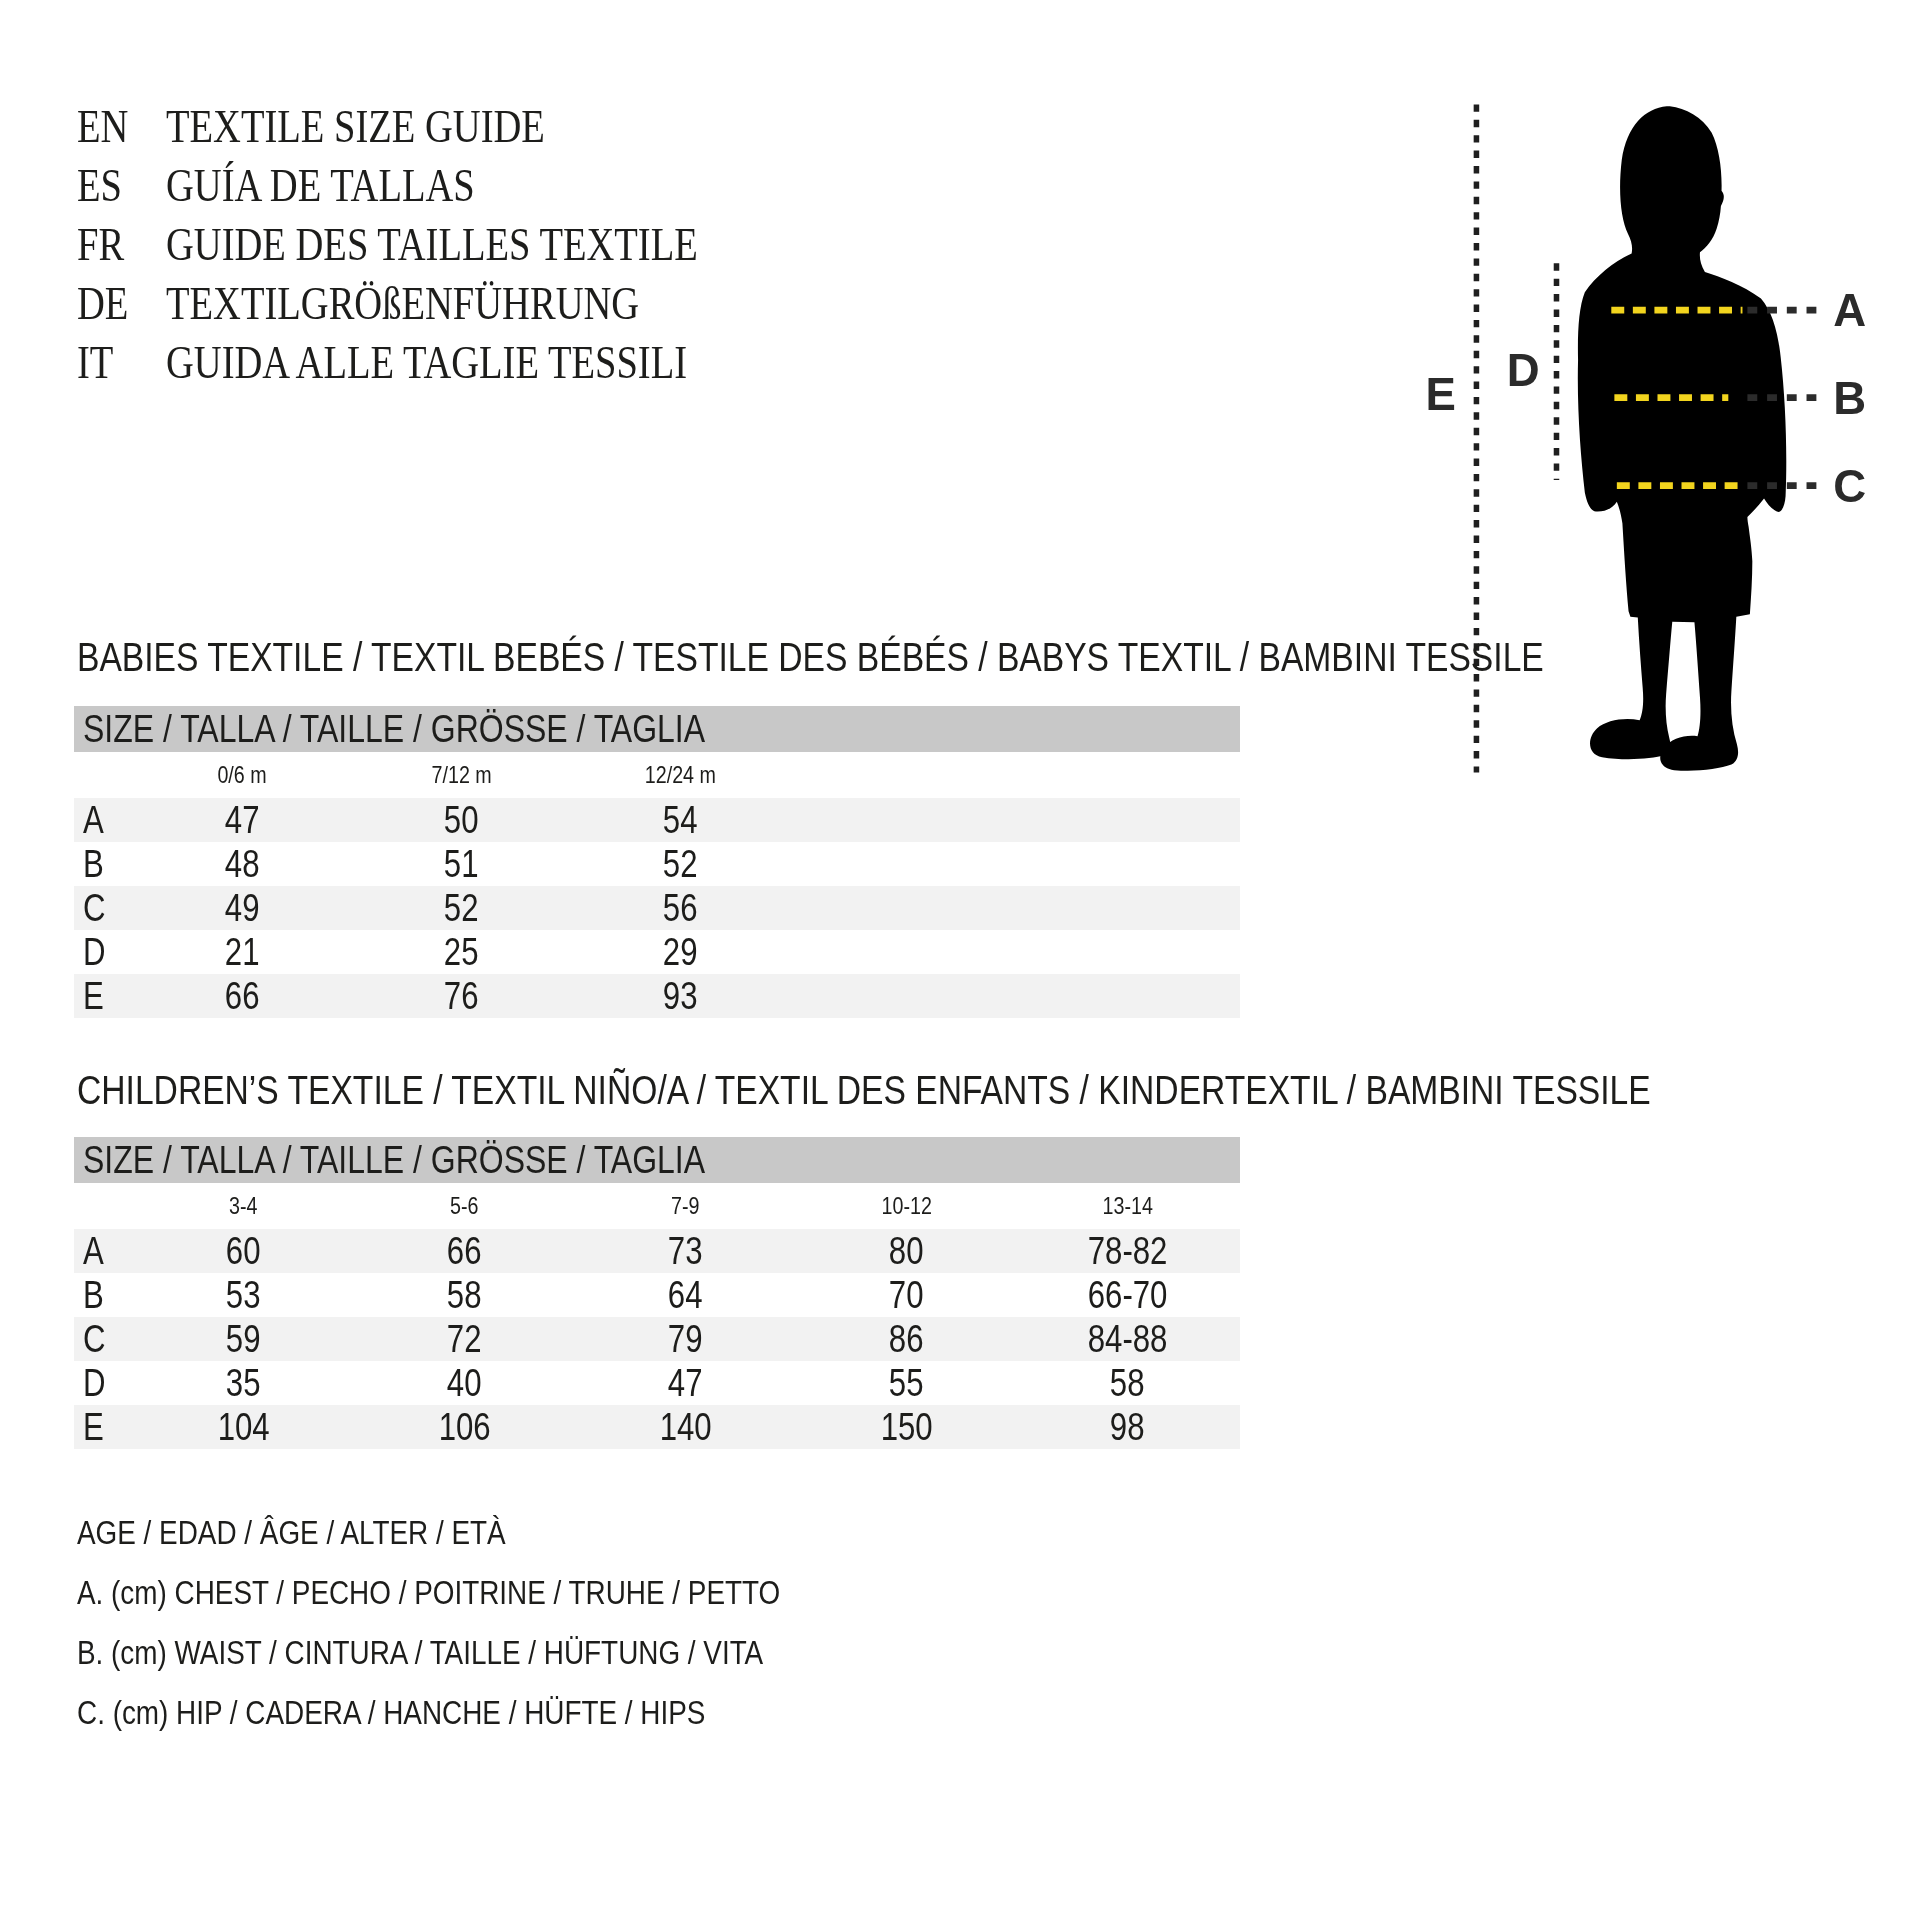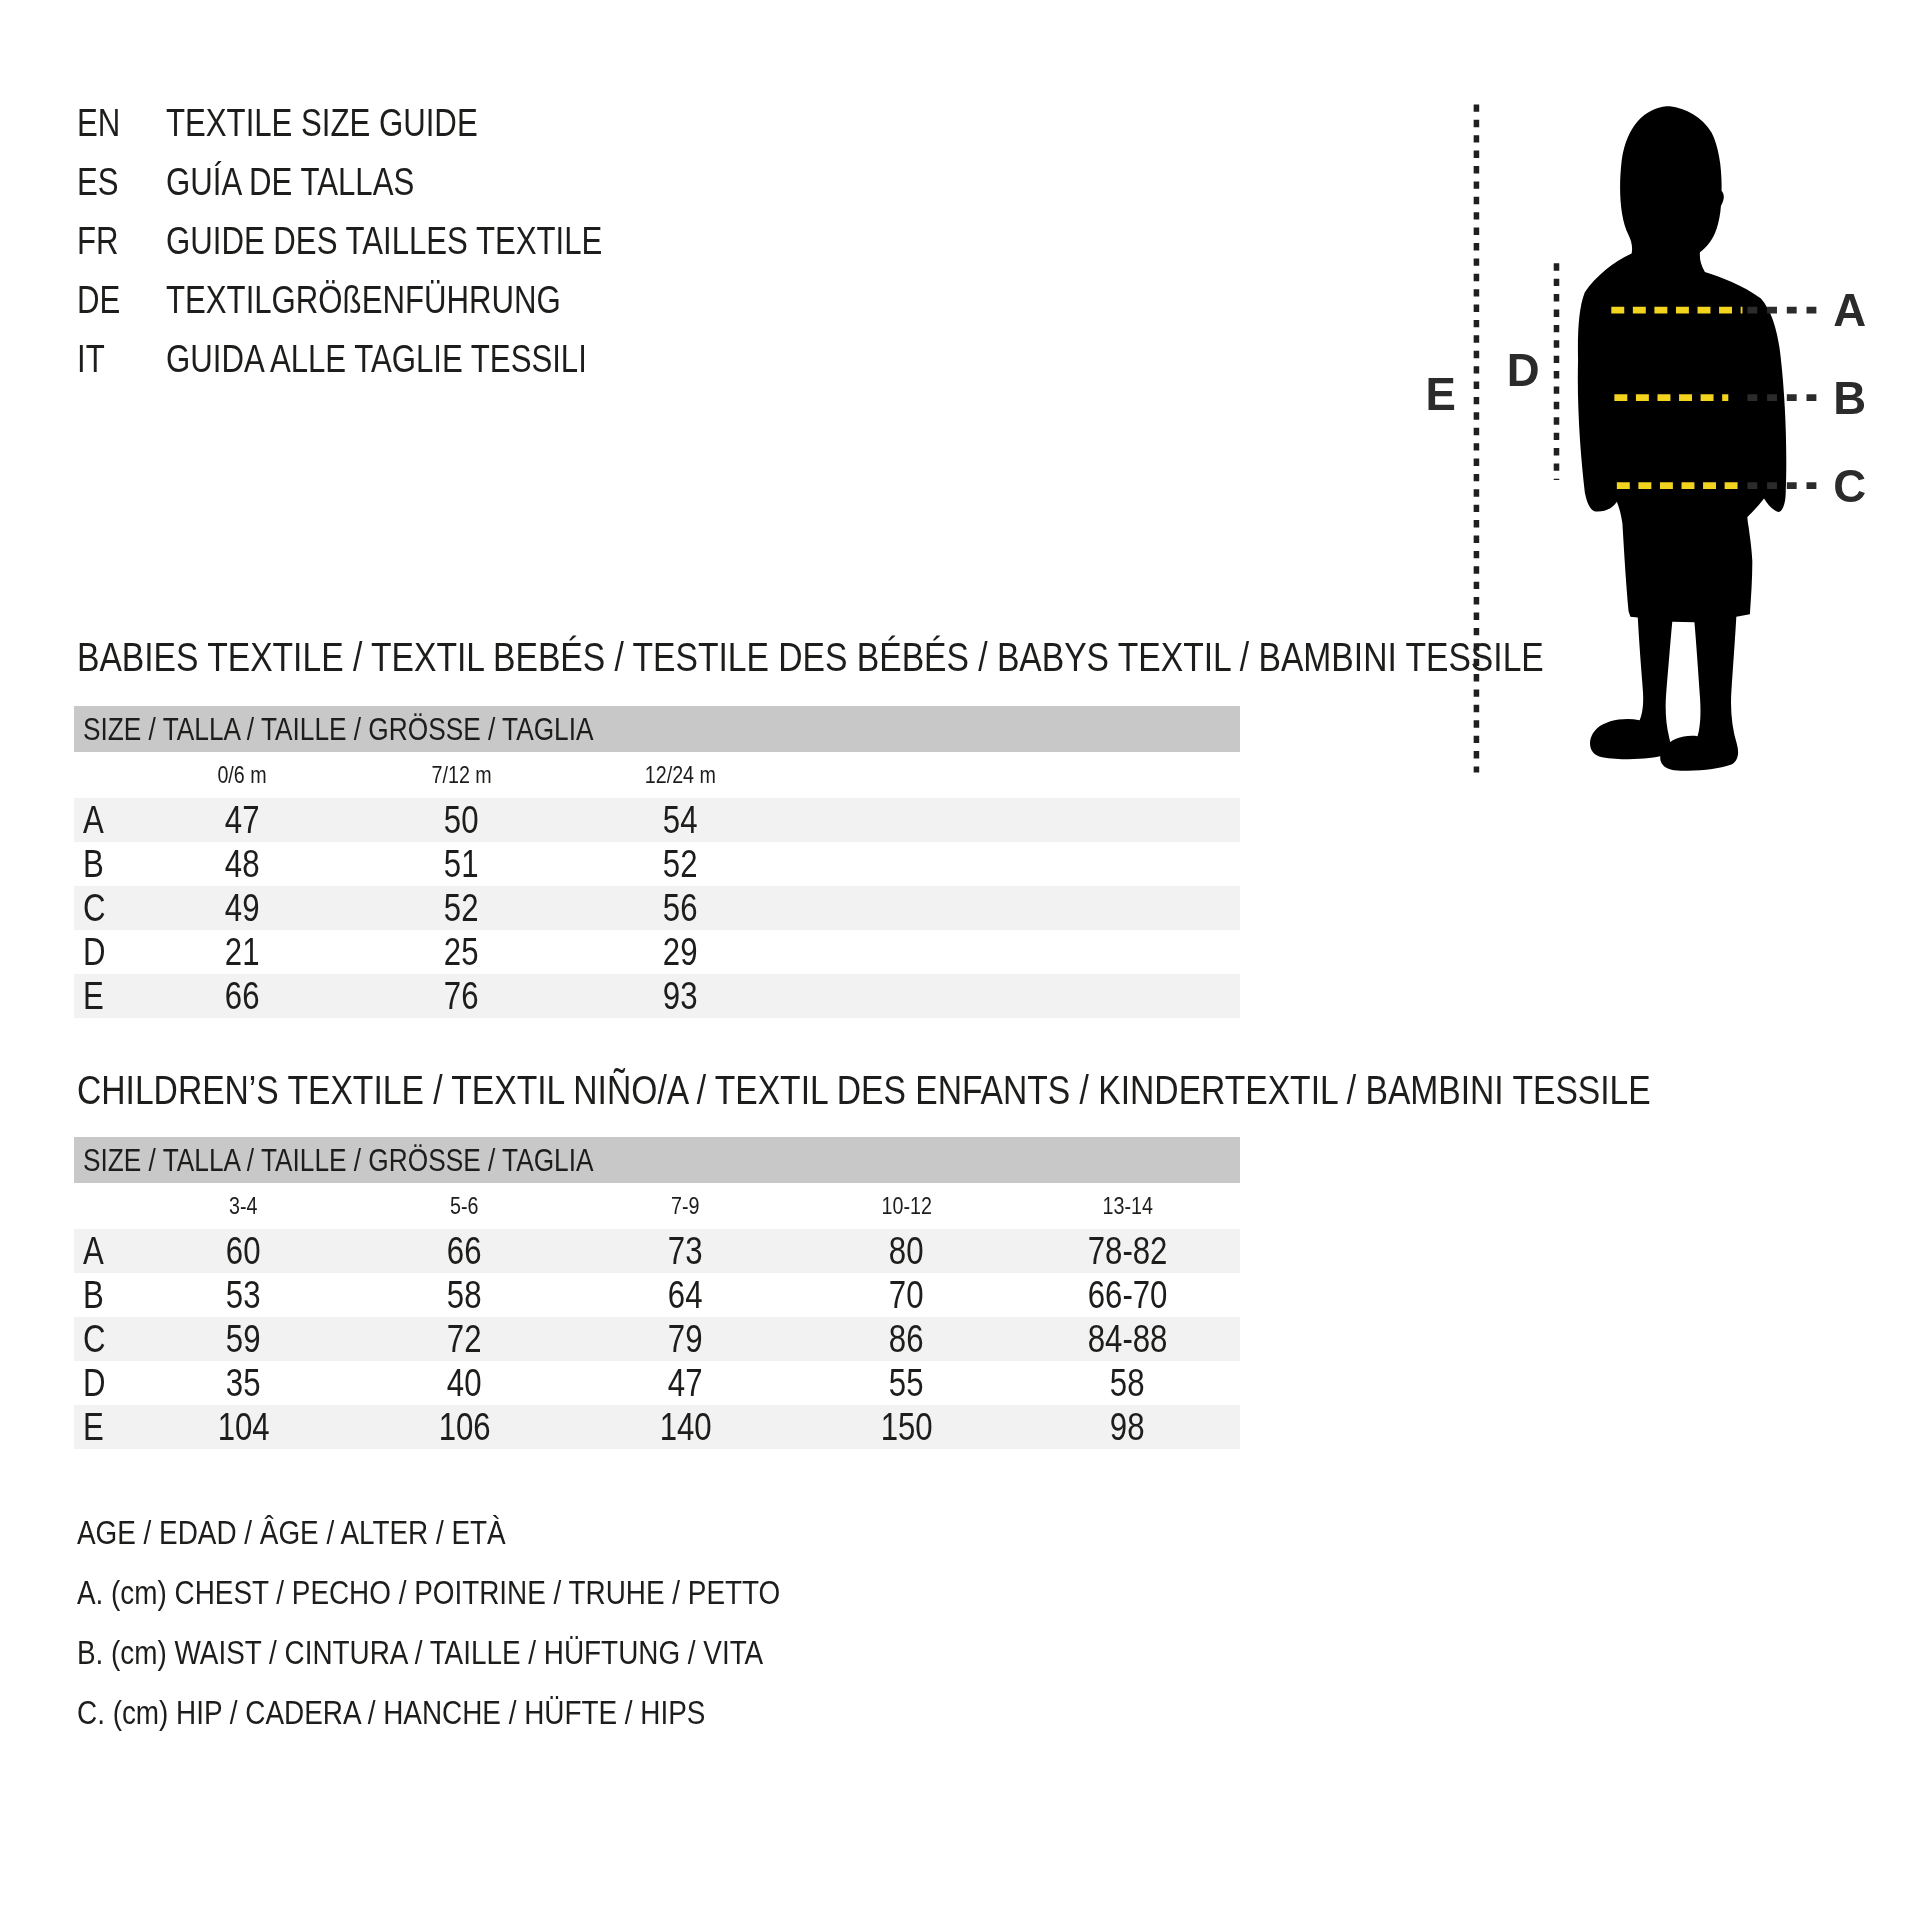--- a/index.html
+++ b/index.html
@@ -7,34 +7,34 @@
     width:1926px;height:1926px;position:relative;overflow:hidden;
     font-family:"Liberation Sans","DejaVu Sans",sans-serif;
     color:#1d1d1b;
   }
   
   .cnd{display:inline-block;transform:scaleX(.82);transform-origin:0 50%;white-space:nowrap;}
   .cndc{display:inline-block;transform:scaleX(.82);transform-origin:50% 50%;white-space:nowrap;}
 
   
   .langs{position:absolute;left:77px;top:94px;}
-  .lang-row{display:flex;height:59px;align-items:center;font-size:38px;}
+  .lang-row{display:flex;height:59px;align-items:flex-end;font-size:47px;font-family:Liberation Serif, serif;}
   .lang-code{width:89px;flex:0 0 auto;}
 
   
   .section-title{position:absolute;left:77px;font-size:41px;line-height:43px;}
   .title-babies{top:636px;text-decoration:underline;}
   .title-children{top:1069px;}
 
   
   .sizetable{position:absolute;left:74px;width:1166px;}
   .tbl-babies{top:706px;}
   .tbl-children{top:1137px;}
   .thead{height:46px;background:#c8c8c8;display:flex;align-items:center;
-         padding-left:8.6px;box-sizing:border-box;font-size:32px;}
+         padding-left:8.6px;box-sizing:border-box;font-size:39px;}
   .tcolhead{height:46px;display:flex;align-items:center;font-size:24px;}
   .trow{height:44px;display:flex;align-items:center;font-size:38px;}
   .trow.stripe{background:#f2f2f2;}
   .tl{width:59px;padding-left:8.6px;box-sizing:border-box;flex:0 0 auto;}
   .tc{flex:0 0 auto;text-align:center;}
   .tbl-babies .tc{width:219px;}
   .tbl-children .tc{width:221px;}
 
   
   .legend{position:absolute;left:77px;top:1513px;}

